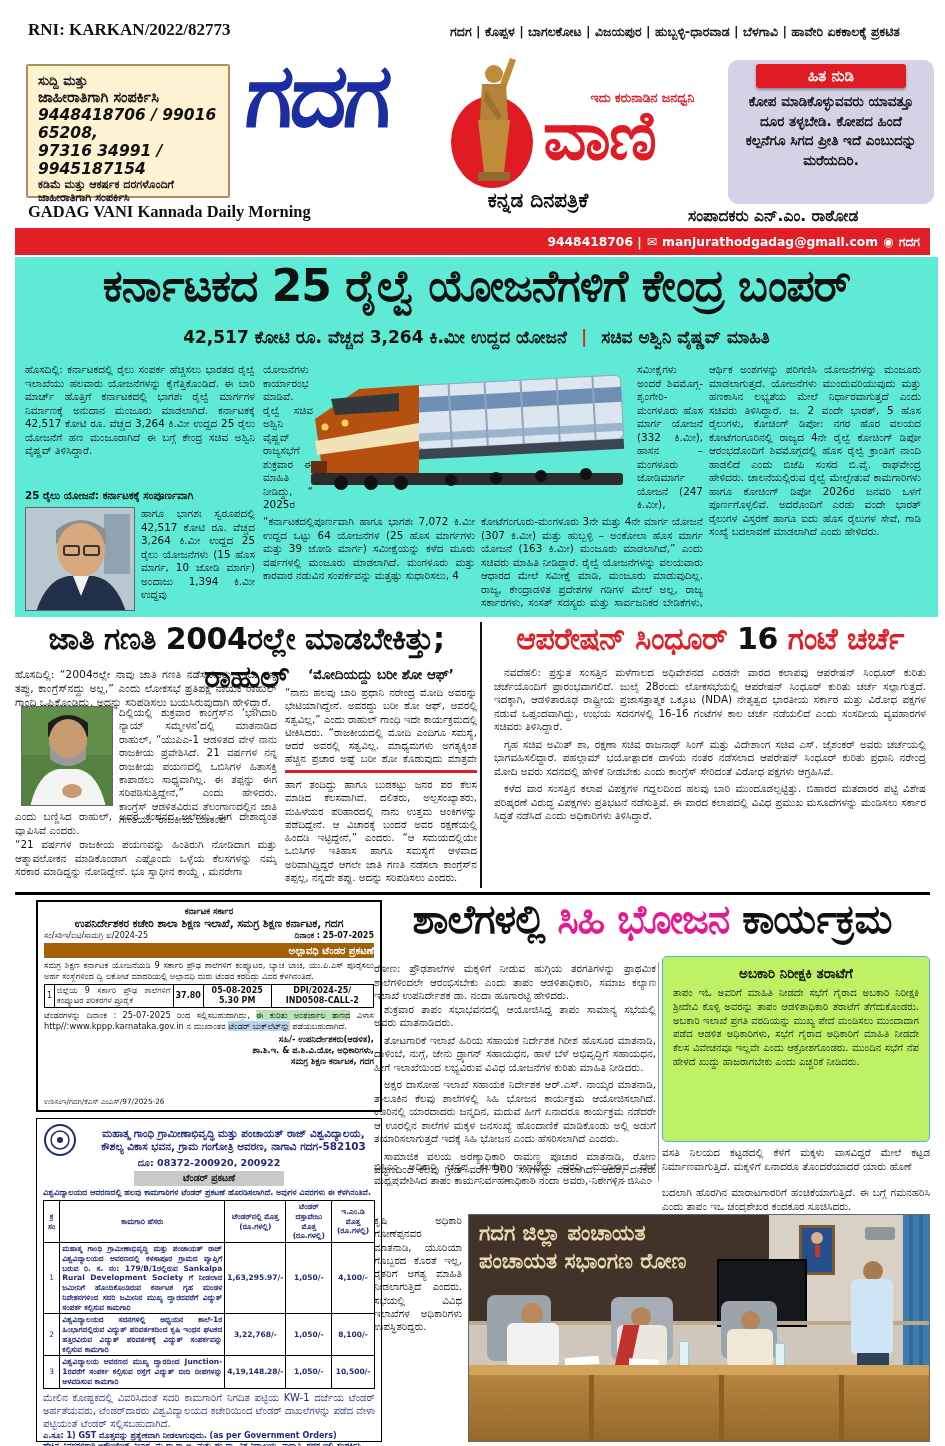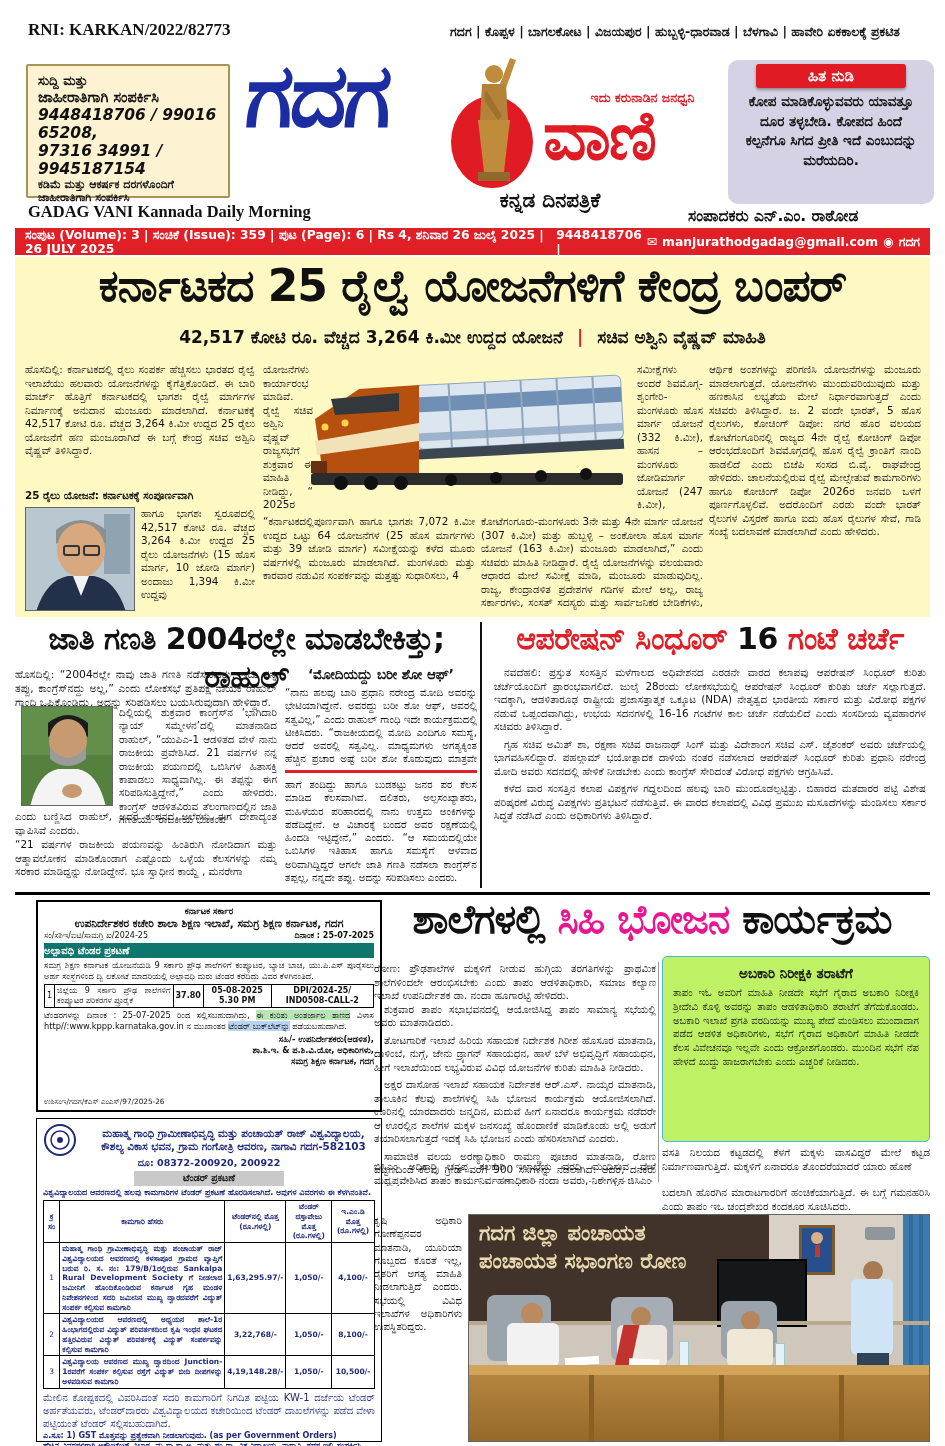--- a/index.html
+++ b/index.html
@@ -14,31 +14,31 @@
   
   .contact-box{background:#fdf3d2;border:2px solid #a89257;border-radius:2px;padding:7px 10px;box-sizing:border-box;}
   .hita-box{background:#d6d2e5;border-radius:10px;box-sizing:border-box;padding:6px 10px 8px;}
   .hita-chip{background:#e01b24;color:#fff;font-weight:bold;border-radius:3px;
              width:150px;margin:-2px auto 4px;text-align:center;font-size:15px;padding:3px 0;
              box-shadow:0 2px 3px rgba(0,0,0,.35);}
   
   .infobar{background:#e01f26;color:#fff;display:flex;align-items:center;
            font-size:12.3px;font-weight:bold;padding:0 10px;box-sizing:border-box;}
   
-  .lead-bg{background:#fef9c3;}
+  .lead-bg{background:#5eead4;padding-left:8px;}
   .lead-headline{font-size:44px;font-weight:800;line-height:1.15;letter-spacing:-1px;}
   .lead-sub{font-size:17px;font-weight:700;}
   
   .hl2{font-size:30px;font-weight:800;line-height:1.25;letter-spacing:-.5px;}
   .red{color:#e01f26;}
   .pink{color:#ea1690;}
   
   .tbox{background:#fff;border:2px solid #000;box-sizing:border-box;padding:4px 6px;font-size:8.4px;line-height:1.3;margin-left:16px;}
   .tbox2{border-width:1.5px;color:#1f2a7a;}
-  .blackbar{background:#0f766e;color:#fff;text-align:left;font-weight:bold;font-size:10px;padding:1px 0;margin:2px 0;}
+  .blackbar{background:#a16207;color:#fff;text-align:right;font-weight:bold;font-size:10px;padding:1px 0;margin:2px 0;}
   .graybar{background:#c9c9c9;color:#111;text-align:center;font-weight:bold;font-size:9.5px;width:150px;margin:2px auto;padding:1px 0;}
   table.tnd{border-collapse:collapse;width:100%;margin:2px 0;}
   table.tnd th,table.tnd td{border:1px solid #000;padding:1px 2px;vertical-align:middle;}
   table.tnd th{font-weight:bold;text-align:center;}
   .hl-green{background:#b9e4b6;}
   .hl-blue{background:#b9d4f0;}
   
   .bluebox{background:#bef264;border:1.5px solid #49b4e6;border-radius:5px;box-sizing:border-box;}
   
   .photo{overflow:hidden;box-sizing:border-box;border:1px solid #666;}
@@ -73,32 +73,31 @@
         <path d="M34,28 L58,28 L60,64 L32,64 Z" fill="#b5823a"></path>
         <path d="M30,64 L62,64 L56,116 L36,116 Z" fill="#c08b3a"></path>
         <path d="M38,34 L54,60 L50,64 L36,44 Z" fill="#8a5f22" opacity="0.5"></path>
         <rect x="30" y="116" width="32" height="9" fill="#8f6a2c"></rect>
       </g>
     </svg>
   </div>
 
   <div class="abs bold center" style="left:545px;top:90px;width:195px;font-size:12.5px;color:#e01b24;">ಇದು ಕರುನಾಡಿನ ಜನಧ್ವನಿ</div>
   <div class="abs" style="left:543px;top:102px;font-size:68px;font-weight:800;line-height:1;color:#e01b24;letter-spacing:-2px;">ವಾಣಿ</div>
-  <div class="abs bold center" style="left:400px;top:188px;width:300px;font-size:20px;">ಕನ್ನಡ ದಿನಪತ್ರಿಕೆ</div>
+  <div class="abs bold center" style="left:388px;top:188px;width:300px;font-size:20px;">ಕನ್ನಡ ದಿನಪತ್ರಿಕೆ</div>
 
   <div class="abs hita-box" style="left:728px;top:60px;width:206px;height:144px;">
     <div class="hita-chip">ಹಿತ ನುಡಿ</div>
     <div class="center bold" style="font-size:13.5px;line-height:1.45;">ಕೋಪ ಮಾಡಿಕೊಳ್ಳುವವರು ಯಾವತ್ತೂ ದೂರ ತಳ್ಳಬೇಡಿ. ಕೋಪದ ಹಿಂದೆ ಕಲ್ಪನೆಗೂ ಸಿಗದ ಪ್ರೀತಿ ಇದೆ ಎಂಬುದನ್ನು ಮರೆಯದಿರಿ.</div>
   </div>
 
   <div class="abs serif bold" style="left:28px;top:202px;font-size:16.5px;">GADAG VANI Kannada Daily Morning</div>
   <div class="abs bold" style="left:688px;top:207px;font-size:15.5px;">ಸಂಪಾದಕರು ಎನ್.ಎಂ. ರಾಠೋಡ</div>
 
   <div class="abs infobar" style="left:15px;top:228px;width:915px;height:27px;">
-    <span>ಸಂಪುಟ (Volume): 3 | ಸಂಚಿಕೆ (Issue): 359 | ಪುಟ (Page): 6 | Rs 4, ಶನಿವಾರ 26 ಜುಲೈ 2025 | 26 JULY 2025</span>
     <span style="flex:1;"></span>
     <span>9448418706 |</span>
     <span style="margin:0 5px;">✉</span>
     <span>manjurathodgadag@gmail.com</span>
     <span style="margin:0 5px;">◉</span>
     <span>ಗದಗ</span>
   </div>
 
   <div class="abs lead-bg" style="left:15px;top:257px;width:915px;height:360px;">
     <div class="abs center lead-headline" style="left:0;top:4px;width:100%;">ಕರ್ನಾಟಕದ 25 ರೈಲ್ವೆ ಯೋಜನೆಗಳಿಗೆ ಕೇಂದ್ರ ಬಂಪರ್</div>
@@ -264,21 +263,21 @@
       </tr>
       <tr>
         <td class="center">1</td>
         <td style="text-align:justify;font-weight:bold;">ಮಹಾತ್ಮ ಗಾಂಧಿ ಗ್ರಾಮೀಣಾಭಿವೃದ್ಧಿ ಮತ್ತು ಪಂಚಾಯತ್ ರಾಜ್ ವಿಶ್ವವಿದ್ಯಾಲಯದ ಆವರಣದಲ್ಲಿ ಕಳಸಾಪೂರ ಗ್ರಾಮದ ವ್ಯಾಪ್ತಿಗೆ ಬರುವ ರಿ. ಸ. ನಂ: 179/B/1ರಲ್ಲಿರುವ Sankalpa Rural Development Society ಗೆ ನೀಡಲಾದ ಜಮೀನಿಗೆ ಹೊಂದಿಕೊಂಡಿರುವ ಕರ್ನಾಟಕ ಗೃಹ ಮಂಡಳಿ ನಿವೇಶನಗಳಿಂದ ಸದರಿ ಜಮೀನಿನ ಮುಖ್ಯ ದ್ವಾರದವರೆಗೆ ವಿದ್ಯುತ್ ಸಂಪರ್ಕ ಕಲ್ಪಿಸುವ ಕಾಮಗಾರಿ</td>
         <td class="center bold">1,63,295.97/-</td>
         <td class="center bold">1,050/-</td>
         <td class="center bold">4,100/-</td>
       </tr>
       <tr>
         <td class="center">2</td>
-        <td style="text-align:justify;font-weight:bold;">ವಿಶ್ವವಿದ್ಯಾಲಯದ ಆವರಣದಲ್ಲಿ ಅಧ್ಯಯನ ಶಾಲೆ-1ರ ಹಿಂಭಾಗದಲ್ಲಿರುವ ವಿದ್ಯುತ್ ಪರಿವರ್ತಕದಿಂದ ಕೃಷಿ ಇಂಧನ ಘಟಕದ ಹತ್ತಿರವಿರುವ ವಿದ್ಯುತ್ ಪರಿವರ್ತಕಕ್ಕೆ ವಿದ್ಯುತ್ ಸಂಪರ್ಕವನ್ನು ಕಲ್ಪಿಸುವ ಕಾಮಗಾರಿ</td>
+        <td style="text-align:justify;font-weight:bold;">ವಿಶ್ವವಿದ್ಯಾಲಯದ ಸದನಗಳಲ್ಲಿ ಅಧ್ಯಯನ ಶಾಲೆ-1ರ ಹಿಂಭಾಗದಲ್ಲಿರುವ ವಿದ್ಯುತ್ ಪರಿವರ್ತಕದಿಂದ ಕೃಷಿ ಇಂಧನ ಘಟಕದ ಹತ್ತಿರವಿರುವ ವಿದ್ಯುತ್ ಪರಿವರ್ತಕಕ್ಕೆ ವಿದ್ಯುತ್ ಸಂಪರ್ಕವನ್ನು ಕಲ್ಪಿಸುವ ಕಾಮಗಾರಿ</td>
         <td class="center bold">3,22,768/-</td>
         <td class="center bold">1,050/-</td>
         <td class="center bold">8,100/-</td>
       </tr>
       <tr>
         <td class="center">3</td>
         <td style="text-align:justify;font-weight:bold;">ವಿಶ್ವವಿದ್ಯಾಲಯ ಆವರಣದ ಮುಖ್ಯ ದ್ವಾರದಿಂದ Junction-1ರವರೆಗೆ ಸಂಪರ್ಕ ಕಲ್ಪಿಸುವ ರಸ್ತೆಗೆ ವಿದ್ಯುತ್ ಬೀದಿ ದೀಪಗಳನ್ನು ಅಳವಡಿಸುವ ಕಾಮಗಾರಿ</td>
         <td class="center bold">4,19,148.28/-</td>
         <td class="center bold">1,050/-</td>
         <td class="center bold">10,500/-</td>

